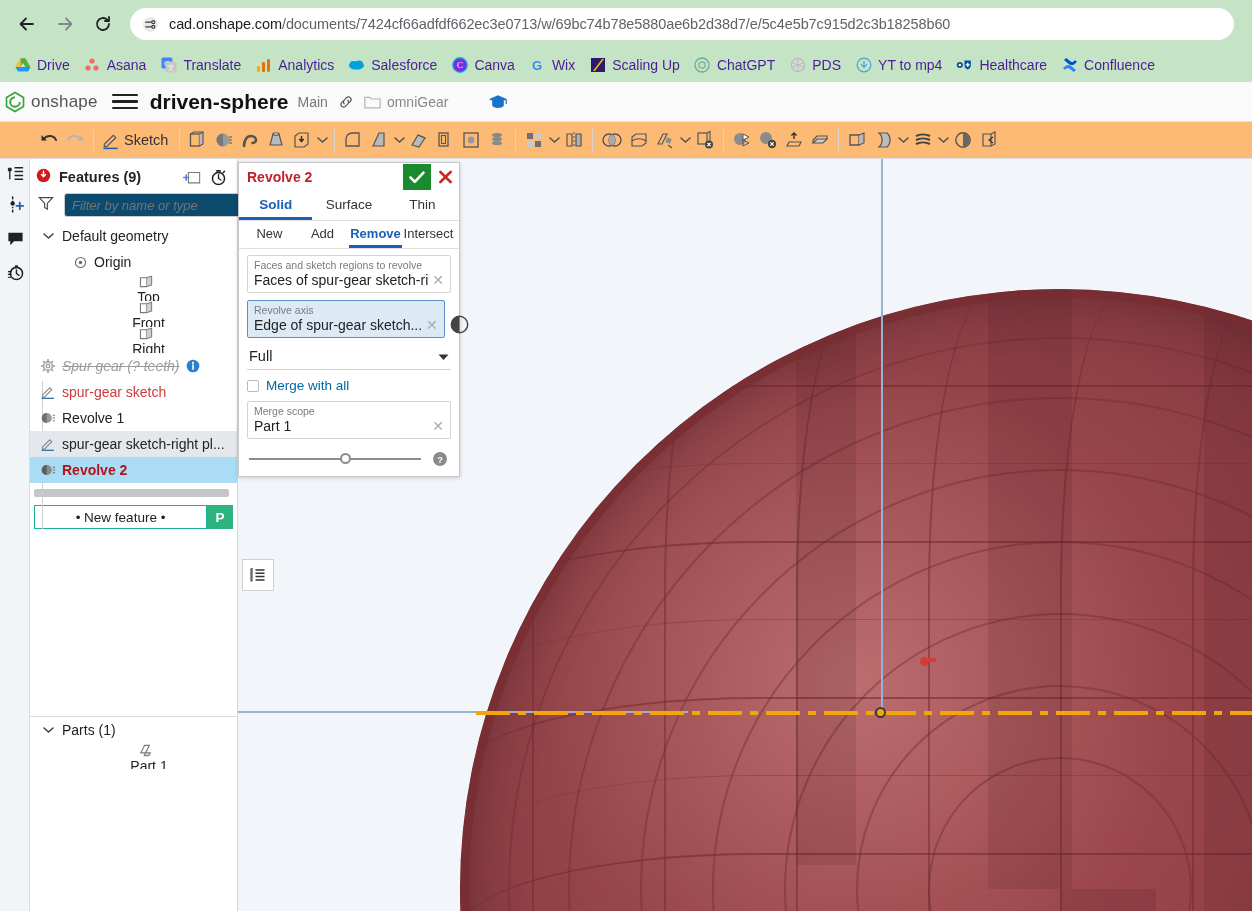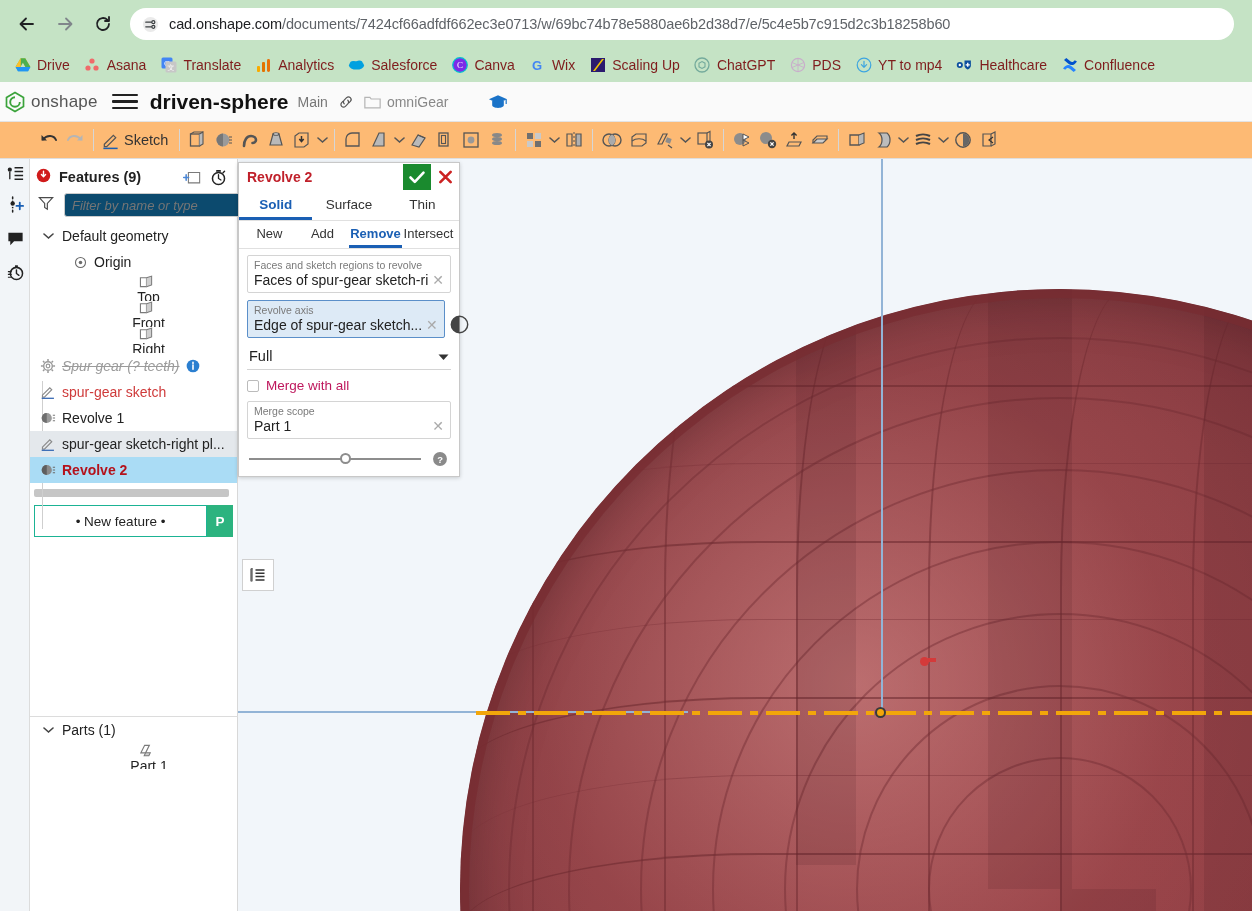--- a/index.html
+++ b/index.html
@@ -31,21 +31,21 @@
   .url-text { font-size: 14.5px; color: #202124; white-space: nowrap; overflow: hidden;
     letter-spacing: -0.1px; }
   .url-text .dim { color: #5f6368; }
 
   .bookmarks-row { position: absolute; top: 47px; left: 0; width: 1252px; height: 35px;
     display: flex; align-items: center; padding-left: 8px; gap: 0px; }
   .bm { display: flex; align-items: center; height: 28px; padding: 0 8px 0 6px;
     border-radius: 4px; cursor: pointer; white-space: nowrap; }
   .bm .bmi { width: 17px; height: 17px; margin-right: 6px; flex: 0 0 auto;
     display: flex; align-items: center; justify-content: center; }
-  .bm .bml { font-size: 14px; color: #7f1d1d; }
+  .bm .bml { font-size: 14px; color: #4c1d95; }
 
   
   .os-header { position: absolute; top: 82px; left: 0; width: 1252px; height: 40px;
     background: #fafafa; border-bottom: 1px solid #e3e3e3; display: flex; align-items: center; }
   .os-logo { display: flex; align-items: center; margin-left: 4px; }
   .os-logo-text { font-size: 17px; color: #555; margin-left: 5px; letter-spacing: .2px; }
   .hamburger { width: 26px; height: 22px; margin-left: 14px; display: flex; flex-direction: column;
     justify-content: center; gap: 4px; cursor: pointer; }
   .hamburger i { display: block; height: 2.5px; background: #222; border-radius: 1px; }
   .doc-title { font-size: 21px; font-weight: bold; color: #111; margin-left: 12px; }
@@ -91,21 +91,21 @@
   .tr .lbl { margin-left: 4px; white-space: nowrap; overflow: hidden; }
   .tr.indent1 { padding-left: 26px; flex-direction: column; }
   .tr.indent2 { padding-left: 40px; }
   .tr.selected-soft { background: #e4e8ec; }
   .tr.selected { background: #aadcf5; }
   .tr.selected .lbl { color: #b4121b; font-weight: bold; }
   .tr .lbl.red { color: #cf3b3b; }
   .tr .lbl.suppressed { color: #9b9b9b; font-style: italic; text-decoration: line-through; }
   .vline { position: absolute; left: 12px; top: 222px; width: 1px; height: 148px; background: #cfcfcf; }
   .scroll-strip { height: 8px; background: #c6c6c6; border-radius: 2px; margin: 6px 8px 0 4px; }
-  .newfeat-row { display: flex; margin: 8px 4px 0 4px; height: 32px; }
+  .newfeat-row { display: flex; margin: 8px 4px 0 4px; height: 24px; }
   .newfeat { flex: 1 1 auto; border: 1px solid #1bb394; background: #fff; display: flex;
     align-items: center; justify-content: center; font-size: 13.5px; color: #222; cursor: pointer; }
   .newfeat-p { width: 26px; background: #2cb37f; color: #fff; font-size: 13.5px; font-weight: bold;
     display: flex; align-items: center; justify-content: center; cursor: pointer; }
   .parts-sec { position: absolute; left: 0; top: 557px; width: 208px; border-top: 1px solid #dcdcdc; }
 
   
   .dialog { position: absolute; top: 162px; left: 238px; width: 222px;
     background: #fff; border: 1px solid #c8c8c8; box-shadow: 0 1px 4px rgba(0,0,0,.18); }
   .dlg-head { height: 28px; display: flex; align-items: center; padding-left: 8px; }
@@ -133,21 +133,21 @@
   .axis-row { display: flex; align-items: center; }
   .axis-row .field-box { flex: 1 1 auto; }
   .axis-ic { width: 24px; height: 24px; margin-left: 4px; margin-top: 4px; display: flex;
     align-items: center; justify-content: center; cursor: pointer; }
   .select-row { display: flex; align-items: center; border-bottom: 1px solid #d4d4d4; padding: 2px 2px 4px 2px;
     margin-bottom: 8px; cursor: pointer; }
   .select-row .sv { font-size: 14.5px; color: #222; flex: 1 1 auto; }
   .chk-row { display: flex; align-items: center; margin-bottom: 8px; cursor: pointer; }
   .chk { width: 12px; height: 12px; border: 1px solid #bbb; border-radius: 2px; background: #fff;
     margin-right: 7px; }
-  .chk-lbl { font-size: 13.5px; color: #be185d; }
+  .chk-lbl { font-size: 13.5px; color: #0369a1; }
   .slider-row { display: flex; align-items: center; padding: 4px 2px 0 2px; }
   .slider-track { position: relative; flex: 1 1 auto; height: 14px; }
   .slider-track .bar { position: absolute; top: 6px; left: 0; right: 0; height: 2px; background: #8d8d8d; }
   .slider-track .knob { position: absolute; top: 1px; left: 53%; width: 11px; height: 11px;
     border-radius: 50%; background: #fff; border: 2px solid #8d8d8d; cursor: pointer; }
   .help-ic { width: 18px; height: 18px; margin-left: 10px; display: flex; align-items: center;
     justify-content: center; cursor: pointer; }
 
   
   .viewport { position: absolute; top: 159px; left: 238px; width: 1014px; height: 752px;

